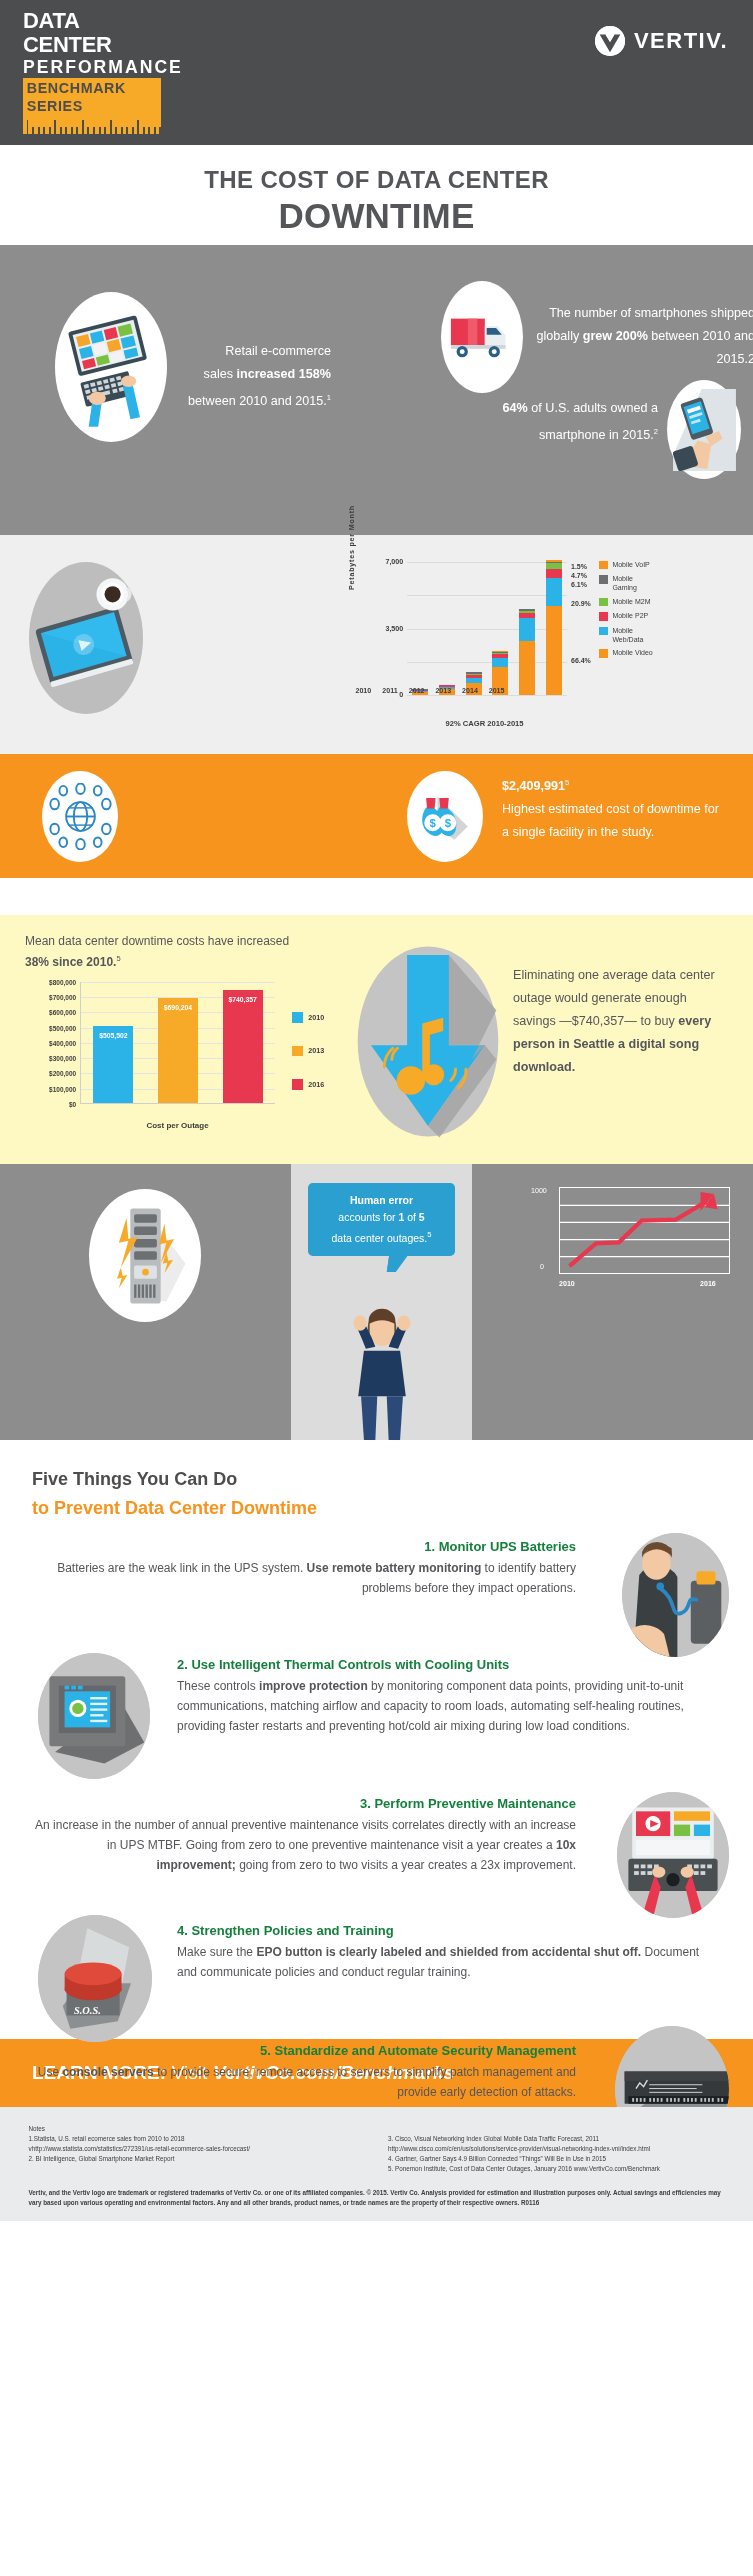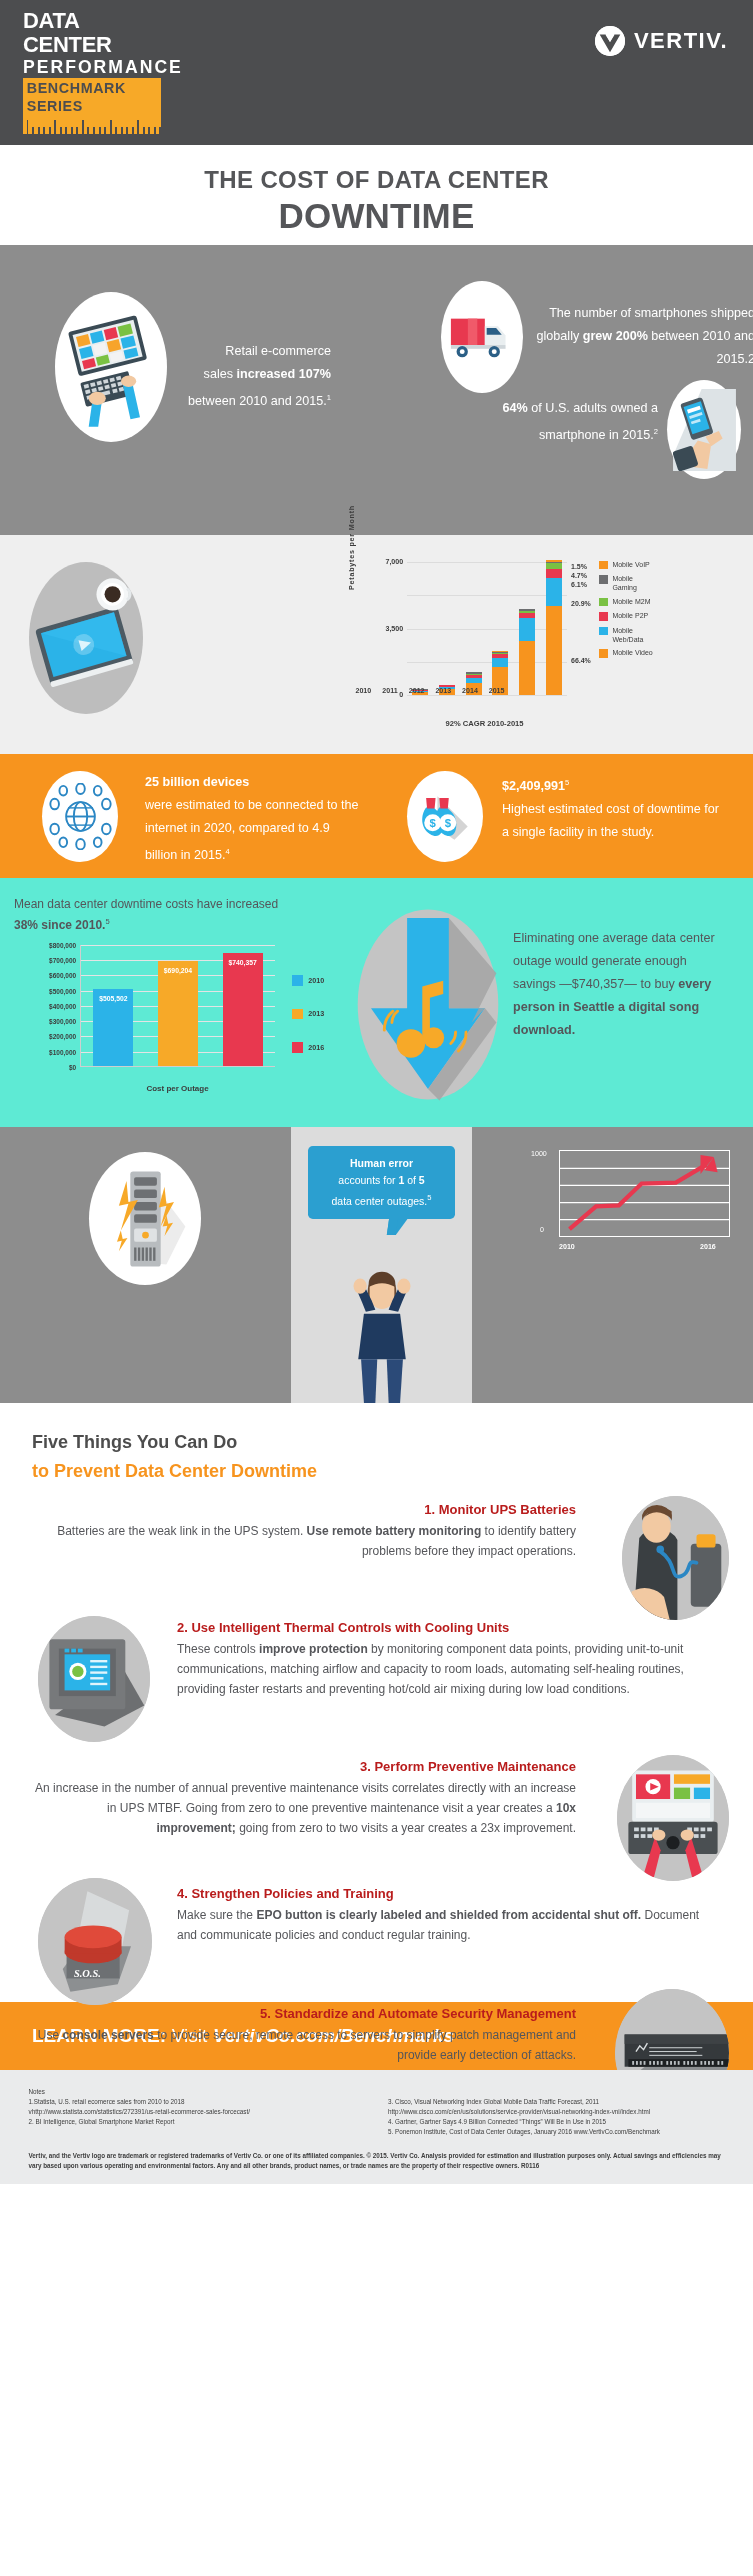--- a/index.html
+++ b/index.html
@@ -71,21 +71,21 @@
   .c1-pct { position:absolute; font-size:7px; font-weight:bold; color:#3c3c3c; }
   .c1-legend { position:absolute; left:249px; top:7.6px; }
   .c1-li { display:flex; align-items:flex-start; gap:4.8px; margin-bottom:4.8px; }
   .c1-sw { width:8.6px; height:8.6px; margin-top:1px; flex:none; }
   .c1-lt { font-size:7px; line-height:9px; color:#3c3c3c; width:46px; }
 
   
   .sec-orange { background:#f7941e; height:124px; position:relative; }
 
   
-  .sec-cost { background:#5eead4; height:249px; position:relative; padding:17px 14px; }
+  .sec-cost { background:#fef9c3; height:249px; position:relative; padding:17px 25px;margin-top:37px; }
   .cost-head { font-size:12px; line-height:18px; color:#55565a; width:285px; }
   .cost-head b { font-weight:bold; }
   .chart2 { position:absolute; left:21px; top:63px; width:314px; height:171px; }
   .c2-plot { position:absolute; left:59px; top:3.8px; width:195px; height:122px;
              border-left:1px solid #cfcfcf; border-bottom:1px solid #cfcfcf; }
   .c2-grid { position:absolute; left:0; right:0; border-top:1px solid #e4e4e4; }
   .c2-bars { position:absolute; left:0; bottom:0; width:100%; height:100%;
              display:flex; align-items:flex-end; justify-content:space-around; }
   .c2-bar { width:40px; position:relative; }
   .c2-val { position:absolute; top:6.7px; left:0; width:100%; text-align:center;
@@ -122,21 +122,21 @@
                   border-top:17px solid #2b9fd0; border-bottom:0;
                   transform:skewX(-8deg); }
   .cyber-chart { position:absolute; left:87px; top:23px; width:171px; height:87px;
                  border:1px solid #fff; background:#8d8d8d; }
 
   
   .sec-five { background:#fff; padding:25px 32px 0 32px; position:relative; height:599px; }
   .five-h1 { font-size:18px; font-weight:bold; color:#4d4d4d; line-height:28.5px; }
   .five-h2 { font-size:18px; font-weight:bold; color:#f7941e; line-height:28.5px; }
   .tip { position:relative; margin-top:15px; min-height:95px; }
-  .tip-title { font-size:13px; font-weight:bold; color:#b91c1c; margin-bottom:3.8px; }
+  .tip-title { font-size:13px; font-weight:bold; color:#15803d; margin-bottom:3.8px; }
   .tip-body { font-size:12px; line-height:20px; color:#55565a; }
   .tip-body b { font-weight:bold; }
   .tip-oval { position:absolute; border-radius:50%; background:#c4c4c4; overflow:hidden; }
   .tip-right { text-align:right; padding-right:145px; }
   .tip-left  { text-align:left;  padding-left:145px; }
 
   
   .learn { background:#f7941e; height:68px; display:flex; align-items:center;
            padding-left:32px; }
   .learn b { color:#fff; font-size:19px; font-weight:bold; }
@@ -249,21 +249,21 @@
             </g>
           </g>
           <path d="M30 100 L26 128 L36 128 L40 100 Z" fill="#2bb3e8"></path>
           <path d="M62 84 L70 120 L80 118 L72 82 Z" fill="#2bb3e8"></path>
           <ellipse cx="35" cy="98" rx="9" ry="7" fill="#f2c9a2"></ellipse>
           <ellipse cx="68" cy="80" rx="8" ry="6" fill="#f2c9a2"></ellipse>
         </svg>
       </div>
       <div class="stat-txt" style="left:147px; top:59px; width:152px; text-align:right;">
         <span>Retail e-commerce</span><br>
-        <span>sales </span><b>increased 107%</b><br>
+        <span>sales </span><b>increased 158%</b><br>
         <span>between 2010 and 2015.</span><sup>1</sup>
       </div>
 
       <div class="oval" style="left:409px; top:0px; width:82px; height:112px;">
         <svg width="70" height="49" viewBox="0 0 74 52">
           <rect x="4" y="6" width="36" height="28" fill="#e8384f"></rect>
           <rect x="22" y="6" width="10" height="28" fill="#f05a6a"></rect>
           <path d="M40 14 L54 14 L62 24 L62 34 L40 34 Z" fill="#e9eef0"></path>
           <path d="M42 16 L52 16 L58 23 L42 23 Z" fill="#2b5f86"></path>
           <rect x="4" y="34" width="58" height="4" fill="#cfd6da"></rect>
@@ -438,24 +438,20 @@
           <ellipse cx="62" cy="22" rx="4.5" ry="5.5"></ellipse>
           <ellipse cx="8" cy="48" rx="4.5" ry="5.5"></ellipse>
           <ellipse cx="62" cy="48" rx="4.5" ry="5.5"></ellipse>
           <ellipse cx="17" cy="8" rx="4" ry="5"></ellipse>
           <ellipse cx="53" cy="8" rx="4" ry="5"></ellipse>
           <ellipse cx="17" cy="62" rx="4" ry="5"></ellipse>
           <ellipse cx="53" cy="62" rx="4" ry="5"></ellipse>
         </g>
       </svg>
     </div>
-    <div class="stat-txt" style="left:145px; top:17px; width:219px; text-align:left;">
-      <b>25 billion devices</b><br>
-      <span>were estimated to be connected to the internet in 2020, compared to 4.9 billion in 2015.</span><sup>4</sup>
-    </div>
 
     <div class="oval" style="left:407px; top:17px; width:76px; height:91px;">
       <svg width="68" height="68" viewBox="0 0 72 72">
         <path d="M28 14 L60 46 L46 60 L28 48 Z" fill="#b0b0b0" opacity=".55"></path>
         <path d="M16 26 C10 34 10 48 20 54 C28 59 34 55 34 44 C34 34 28 30 24 26 Z" fill="#2bb3e8"></path>
         <path d="M30 26 C24 34 24 48 34 54 C42 59 48 55 48 44 C48 34 42 30 38 26 Z" fill="#2bb3e8"></path>
         <path d="M16 16 L26 16 L25 27 L17 27 Z" fill="#e8384f"></path>
         <path d="M30 16 L40 16 L39 27 L31 27 Z" fill="#e8384f"></path>
         <circle cx="23" cy="42" r="9" fill="#fff"></circle>
         <circle cx="39" cy="42" r="9" fill="#fff"></circle>

